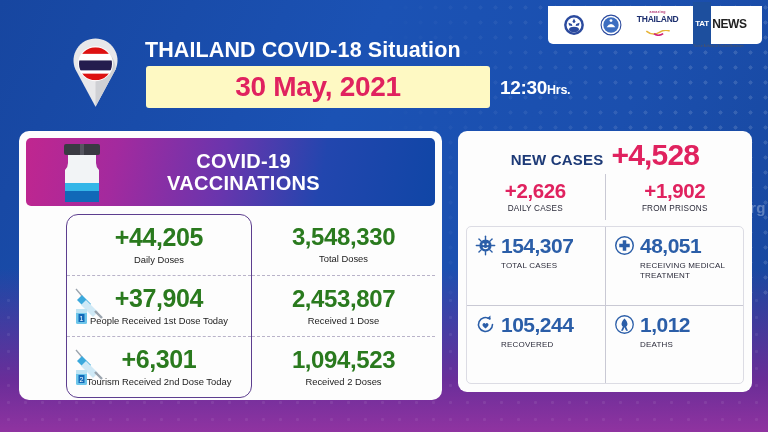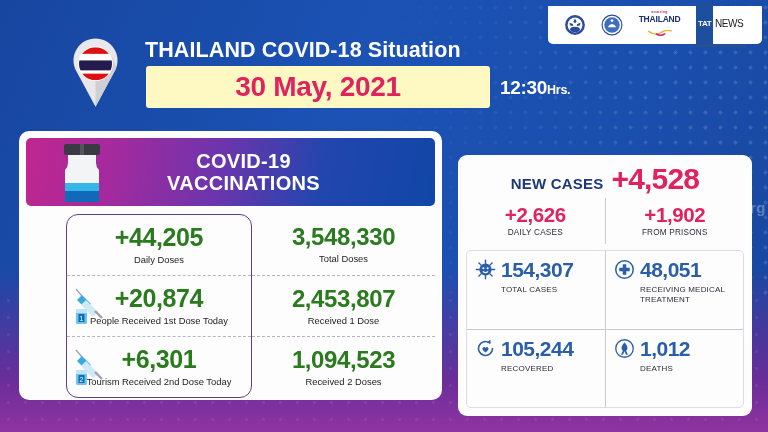--- a/index.html
+++ b/index.html
@@ -44,21 +44,21 @@
     display:flex; align-items:center; justify-content:space-around;
     padding:0 8px;
   }
   .logo-seal { width:22px; height:22px; }
   .logo-txt { line-height:1; text-align:center; }
   .amz-top { font-size:3.6px; color:#b03070; letter-spacing:.3px; font-weight:bold;}
   .amz-main { font-size:8.5px; font-weight:bold; color:#1d2f6f; letter-spacing:-0.2px;}
   .amz-swoosh { width:26px; height:6px; margin:0 auto; }
   .tat-box { display:flex; align-items:center; gap:1.5px;}
   .tat-tag { background:#1d4f9e; color:#fff; font-size:8px; font-weight:bold; padding:17px 2px; letter-spacing:-0.3px;}
-  .tat-news { font-size:10px; font-weight:normal; color:#222; letter-spacing:-0.4px;}
+  .tat-news { font-size:12px; font-weight:bold; color:#222; letter-spacing:-0.4px;}
   .tat-sub { font-size:2.6px; color:#555; letter-spacing:.1px; }
 
   .pin { position:absolute; left:68px; top:36px; width:55px; height:72px; }
 
   .title {
     position:absolute; left:145px; top:38px;
     color:#ffffff; font-size:21.5px; font-weight:bold; letter-spacing:0.1px;
   }
   .datebox {
     position:absolute; left:146px; top:66px;
@@ -104,21 +104,21 @@
   .vax-col-right .vrow + .vrow { border-top:1.3px dashed #b9b3c9; }
   .vnum { color:#2a7a1e; font-size:25px; font-weight:bold; letter-spacing:-0.4px; line-height:1; }
   .vnum.small { font-size:24px; }
   .vlabel { color:#222; font-size:9.4px; margin-top:4px; }
   .syr { position:absolute; left:4px; top:50%; transform:translateY(-50%); width:34px; height:42px; }
 
   
   .cases-card {
     position:absolute; left:458px; top:131px; width:294px; height:261px;
     background:#fdfdfd; border-radius:9px; padding:7px 8px 8px 8px;
-    display:flex; flex-direction:column;margin-top:24px;
+    display:flex; flex-direction:column;
   }
   .newcases-row {
     display:flex; align-items:baseline; justify-content:center; gap:8px;
     height:36px;
   }
   .nc-label { color:#1d3a77; font-size:15px; font-weight:bold; letter-spacing:0.2px; }
   .nc-value { color:#e0225f; font-size:30px; font-weight:bold; letter-spacing:-0.8px; }
 
   .sub-row { display:flex; height:46px; }
   .sub-cell { flex:1; display:flex; flex-direction:column; align-items:center; justify-content:center; }
@@ -235,21 +235,21 @@
         <svg class="syr" viewBox="0 0 34 42">
           <line x1="5" y1="4" x2="11" y2="11" stroke="#9aa3ad" stroke-width="1.3"></line>
           <path d="M11 10 l9 9 -5 5 -9 -9z" fill="#3ba9dd"></path>
           <path d="M15 15 l12 12 -5 5 -12 -12z" fill="#cfe9f6"></path>
           <line x1="24" y1="26" x2="31" y2="33" stroke="#9aa3ad" stroke-width="2.4"></line>
           <rect x="5" y="24" width="11" height="15" rx="1.5" fill="#6ec6ea"></rect>
           <rect x="5" y="24" width="11" height="4" fill="#bfe4f3"></rect>
           <rect x="7.5" y="29" width="6" height="8" fill="#1169b8"></rect>
           <text x="10.5" y="36" font-size="7" fill="#fff" text-anchor="middle" font-family="Liberation Sans, sans-serif">1</text>
         </svg>
-        <div class="vnum">+20,874</div>
+        <div class="vnum">+37,904</div>
         <div class="vlabel">People Received 1st Dose Today</div>
       </div>
 
       <div class="vrow">
         <svg class="syr" viewBox="0 0 34 42">
           <line x1="5" y1="4" x2="11" y2="11" stroke="#9aa3ad" stroke-width="1.3"></line>
           <path d="M11 10 l9 9 -5 5 -9 -9z" fill="#3ba9dd"></path>
           <path d="M15 15 l12 12 -5 5 -12 -12z" fill="#cfe9f6"></path>
           <line x1="24" y1="26" x2="31" y2="33" stroke="#9aa3ad" stroke-width="2.4"></line>
           <rect x="5" y="24" width="11" height="15" rx="1.5" fill="#6ec6ea"></rect>

